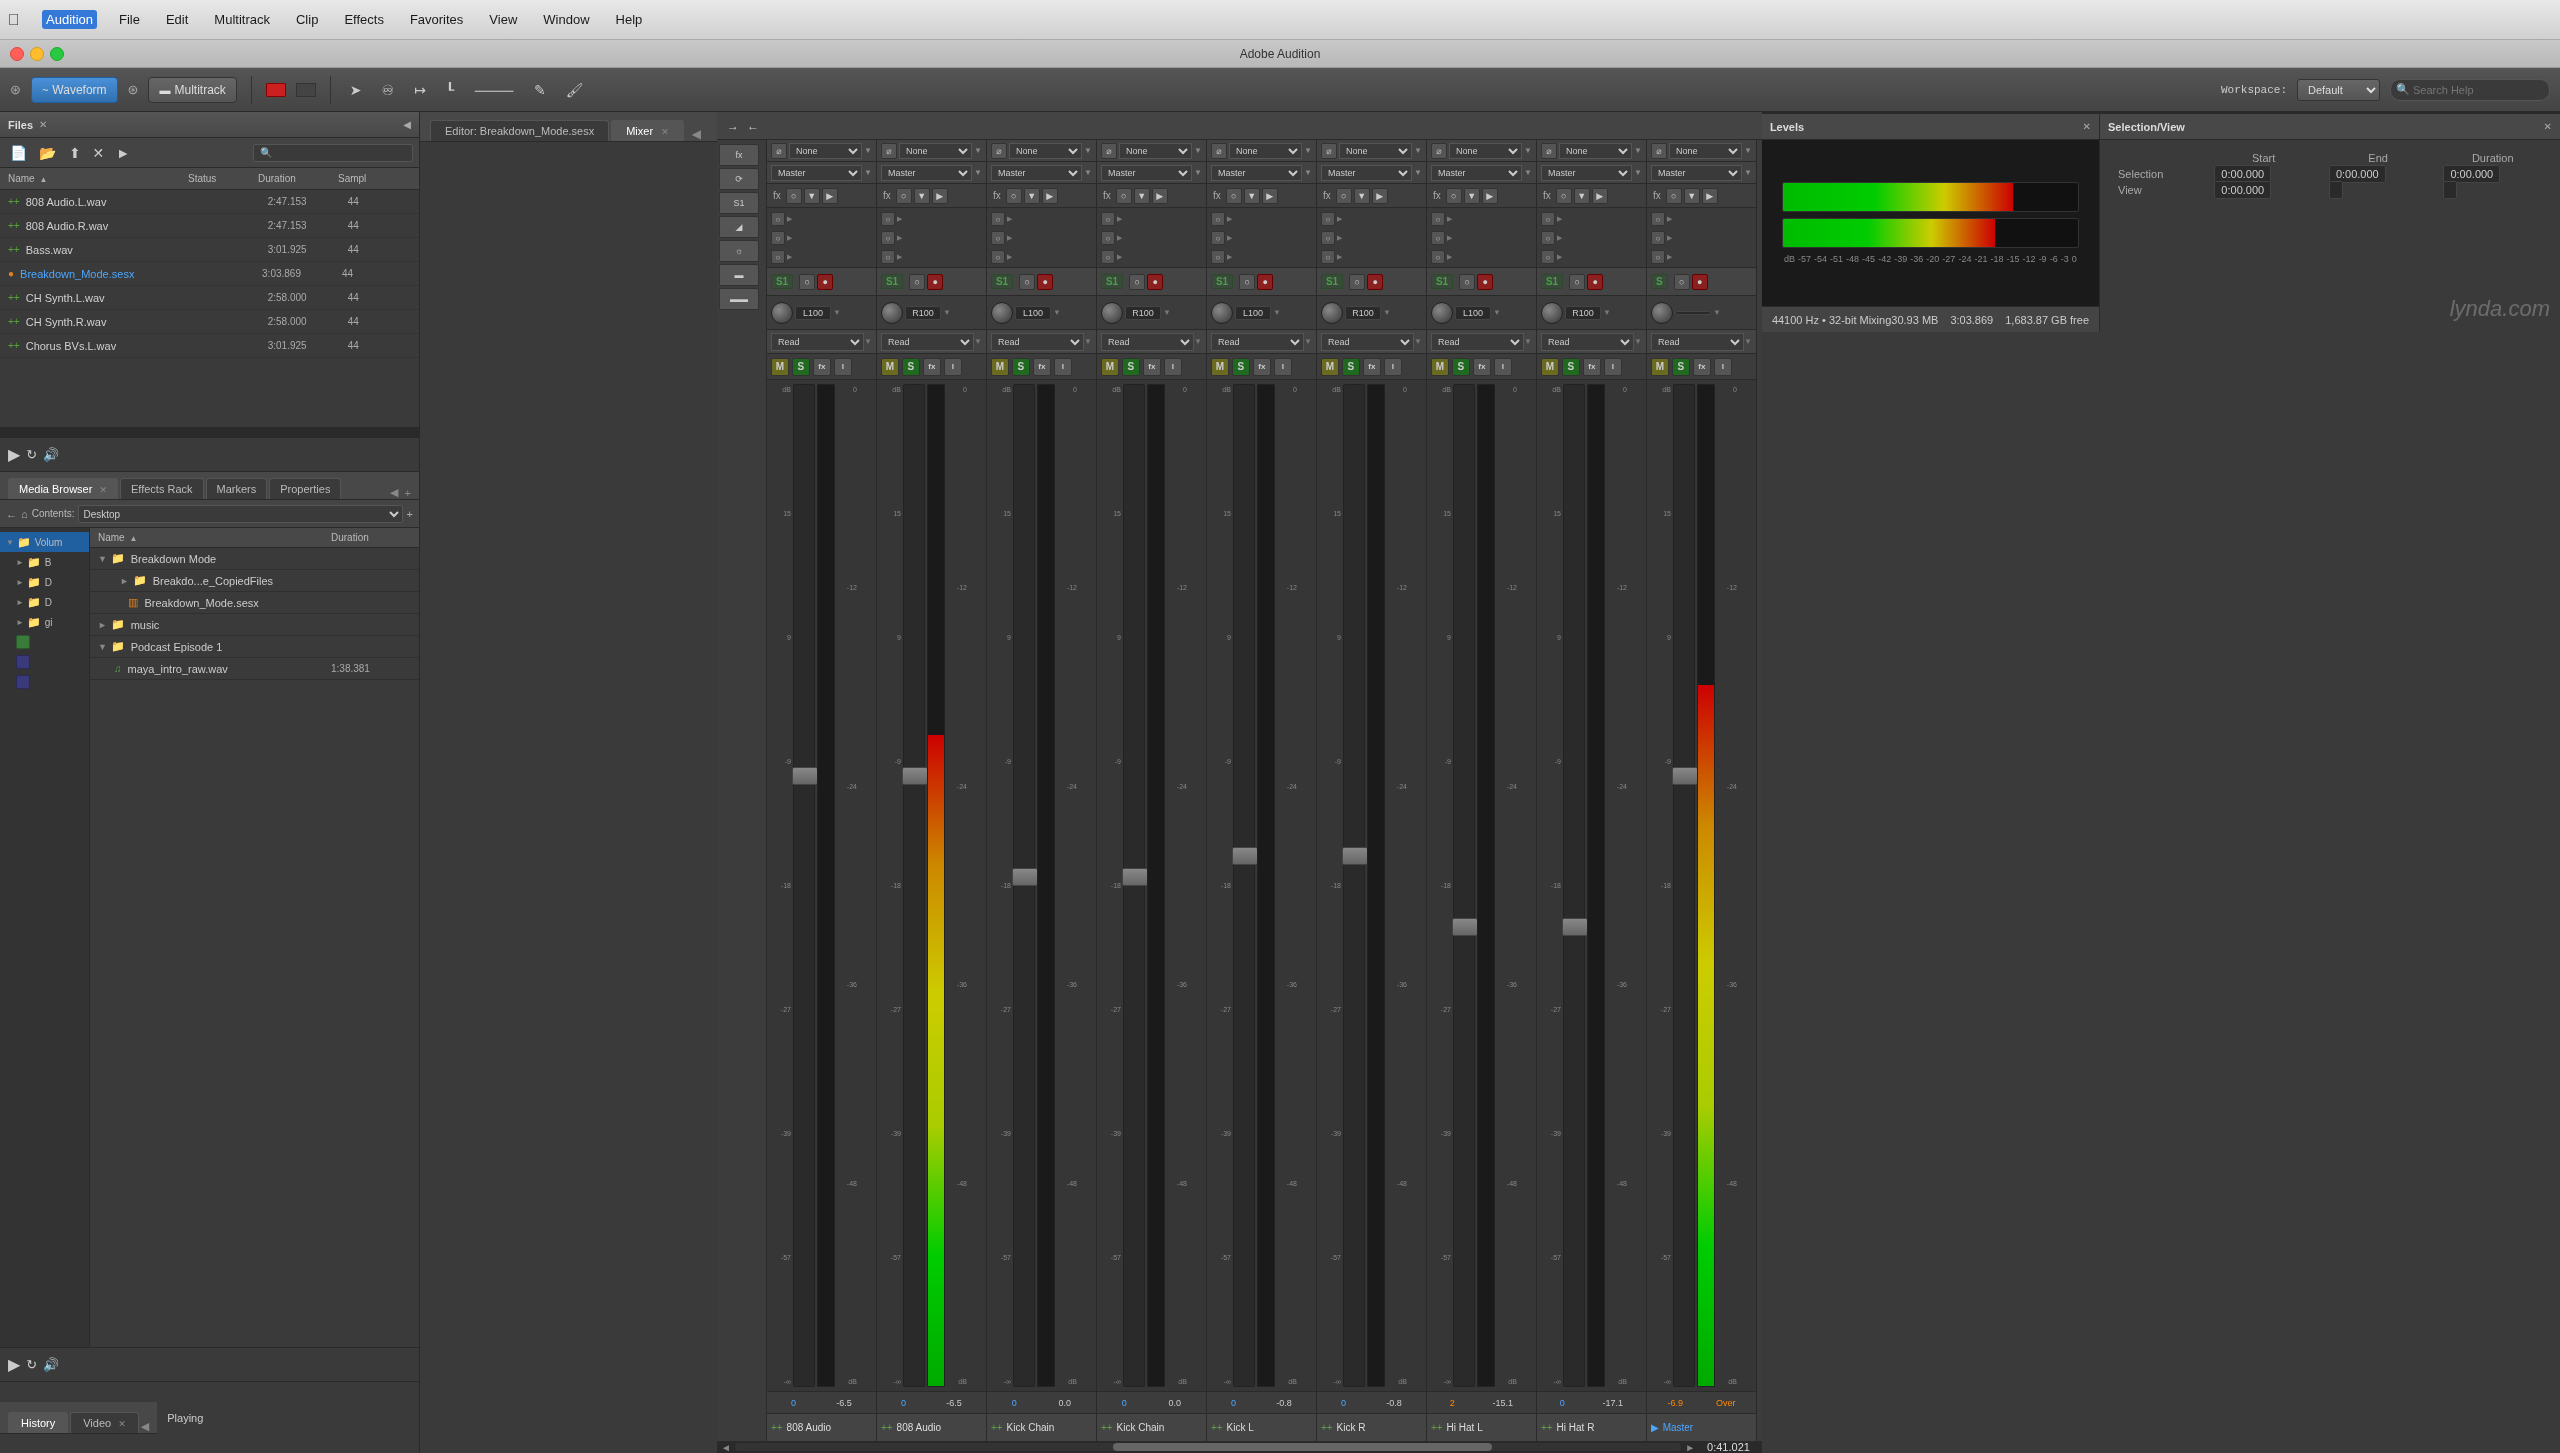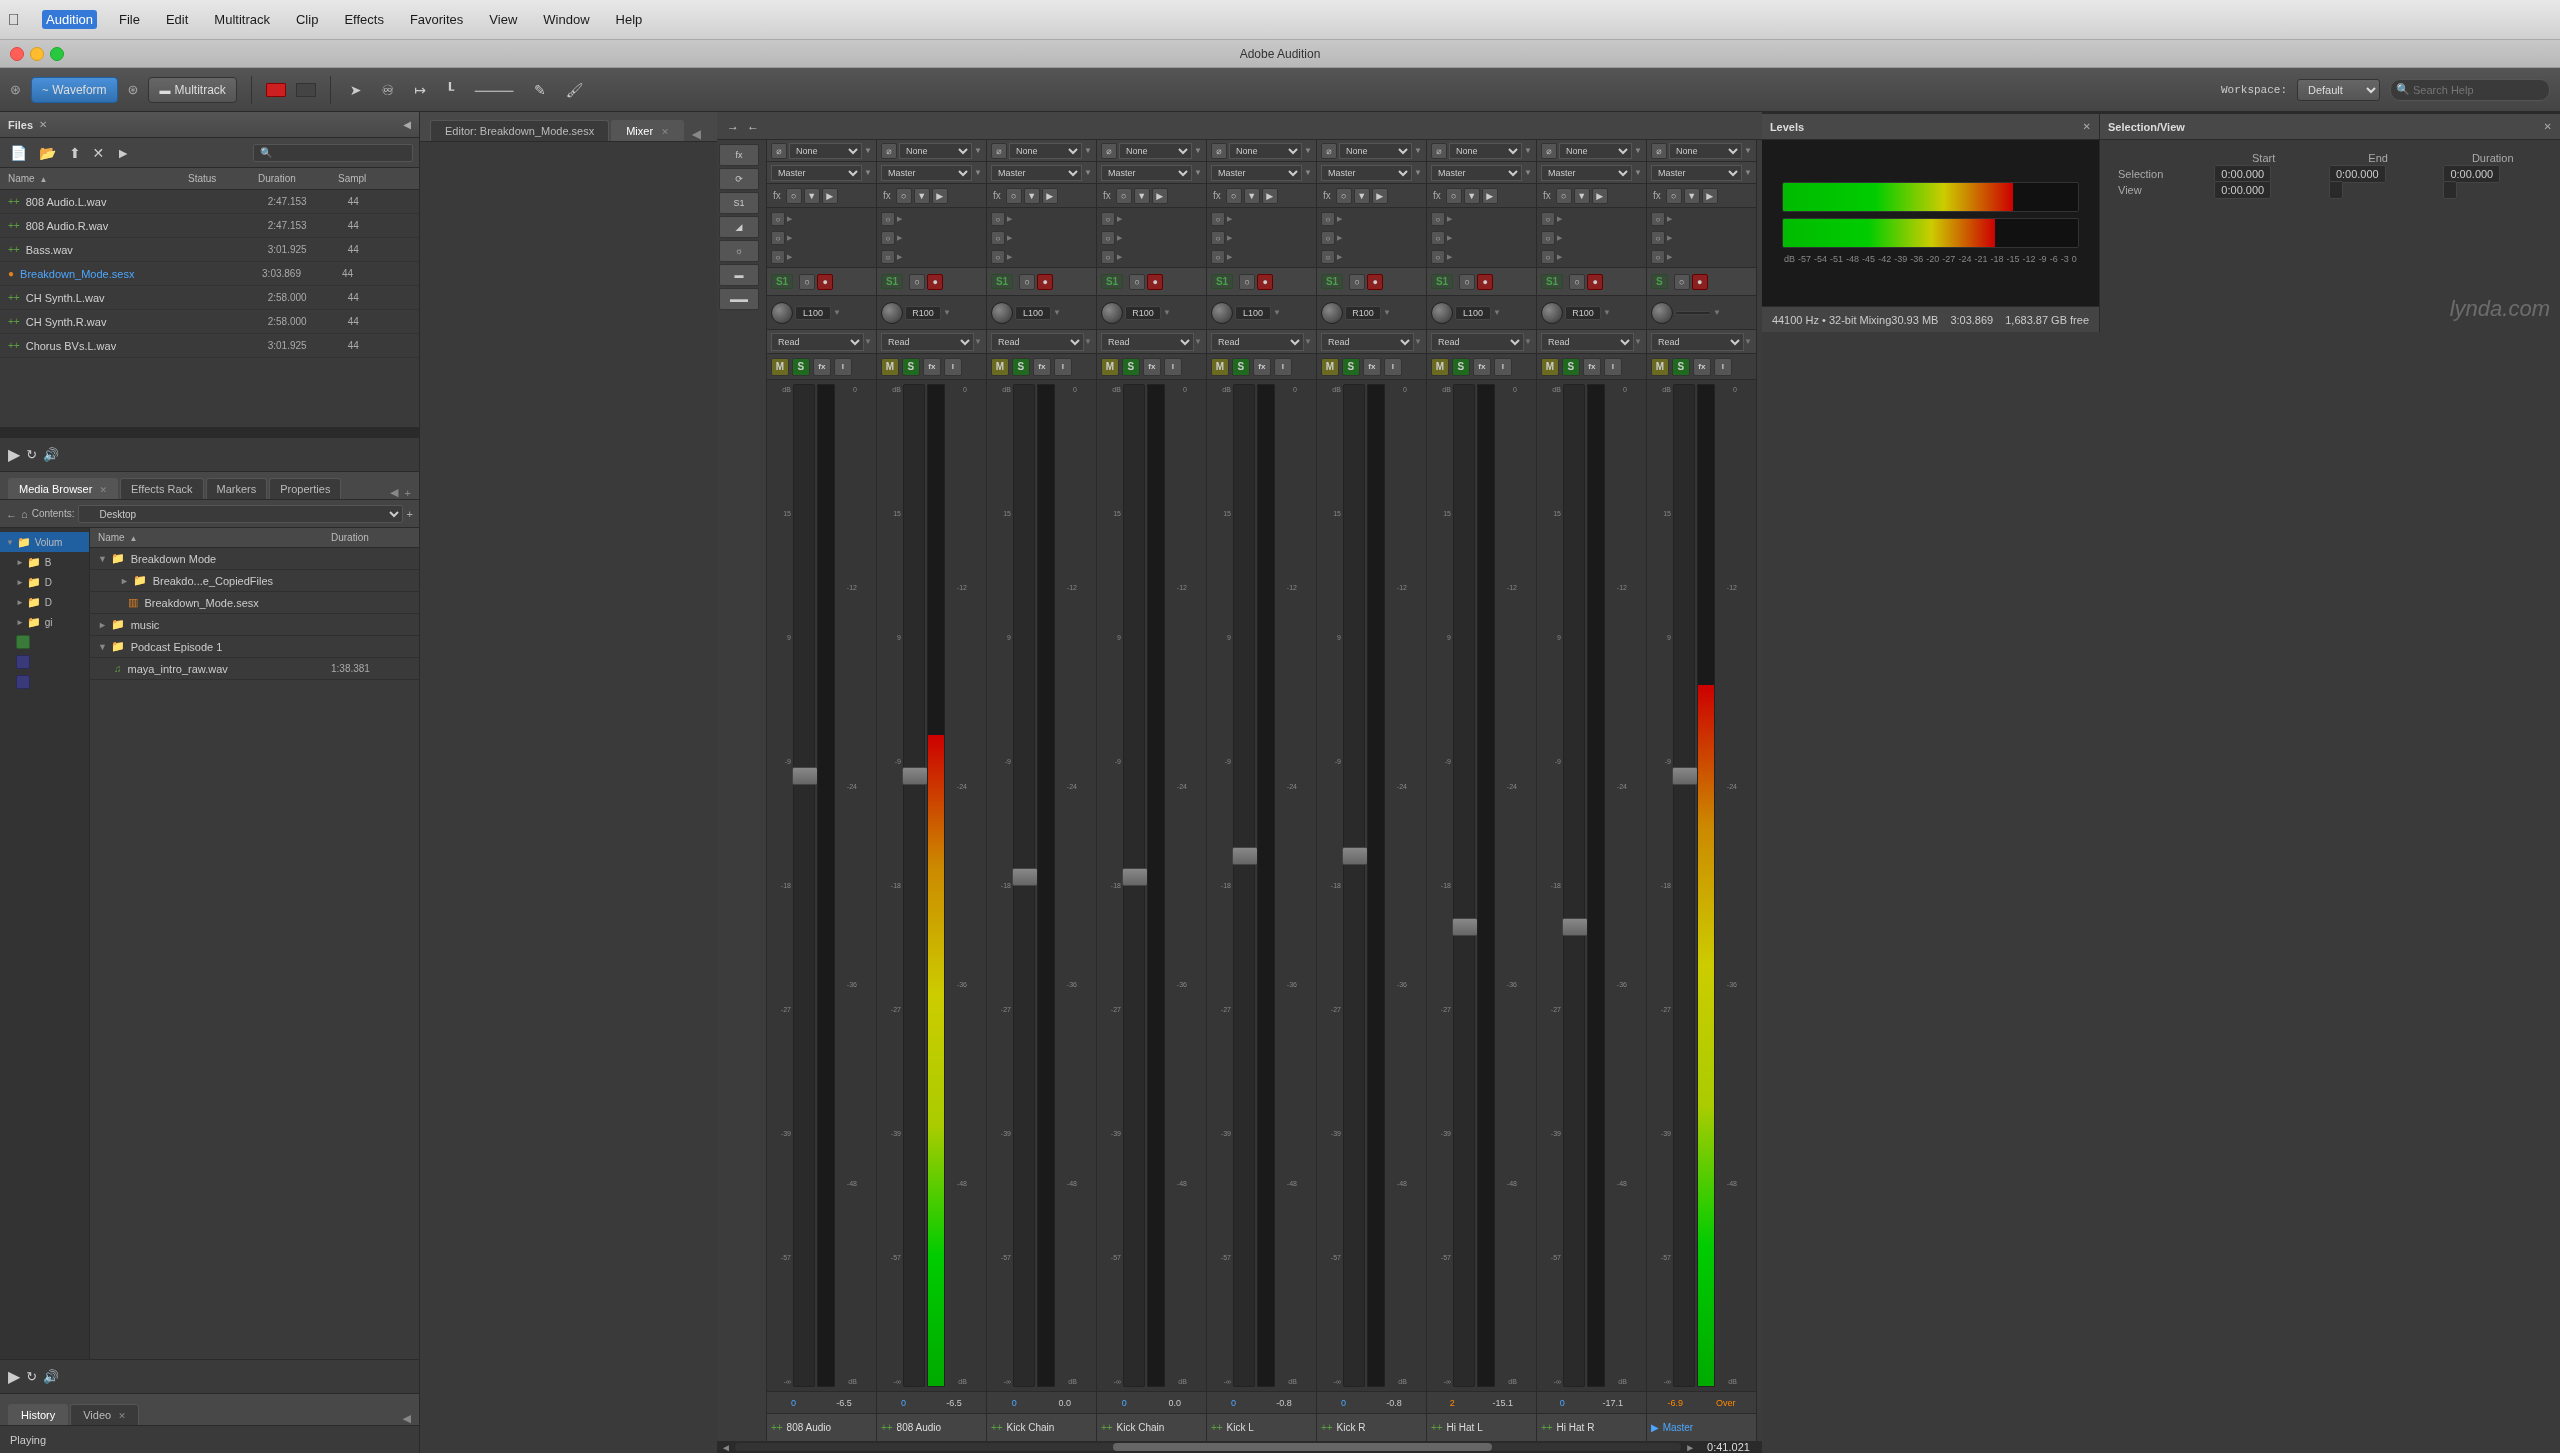--- a/index.html
+++ b/index.html
@@ -289,21 +289,21 @@
       align-items: center;
       padding: 0 6px;
       gap: 4px;
       border-bottom: 1px solid #2a2a2a;
     }
     .media-location {
       background: #3a3a3a;
       border: 1px solid #555;
       border-radius: 2px;
       color: #ccc;
-      padding: 2px 16px;
+      padding: 2px 0;
       font-size: 10px;
       flex: 1;
       height: 18px;
     }
 
     .media-content {
       flex: 1;
       display: flex;
       overflow: hidden;
     }
@@ -380,25 +380,26 @@
       background: #3a3a3a;
       display: flex;
       align-items: center;
       padding: 0 8px;
       gap: 6px;
       border-top: 1px solid #2a2a2a;
     }
 
     
     #history-video-panel {
-      height: 60px;
+      height: 72px;
       background: #3a3a3a;
       border-top: 1px solid #2a2a2a;
       display: flex;
-      flex-direction: column;
+      flex-direction: row;
+      align-items: center;
     }
     .history-tabs {
       height: 32px;
       background: #484848;
       display: flex;
       align-items: flex-end;
       padding: 0 8px;
       gap: 2px;
       border-bottom: 1px solid #2a2a2a;
     }

